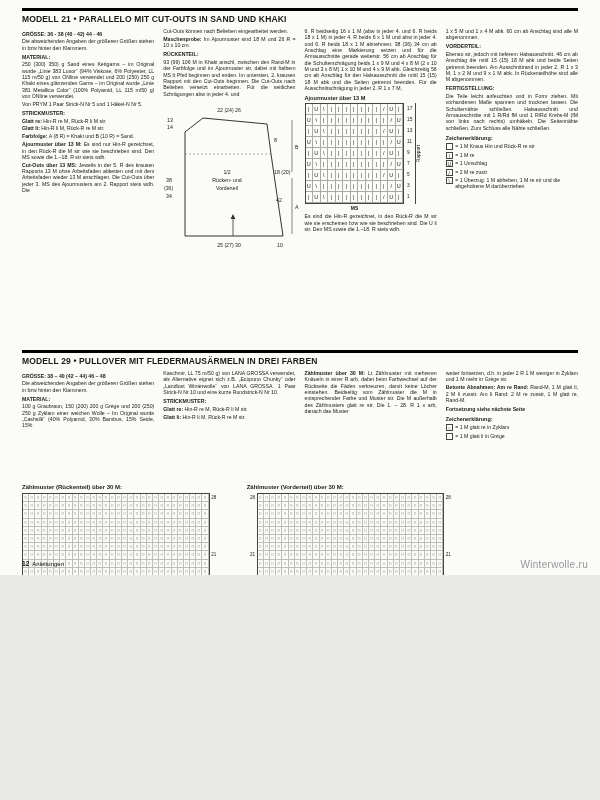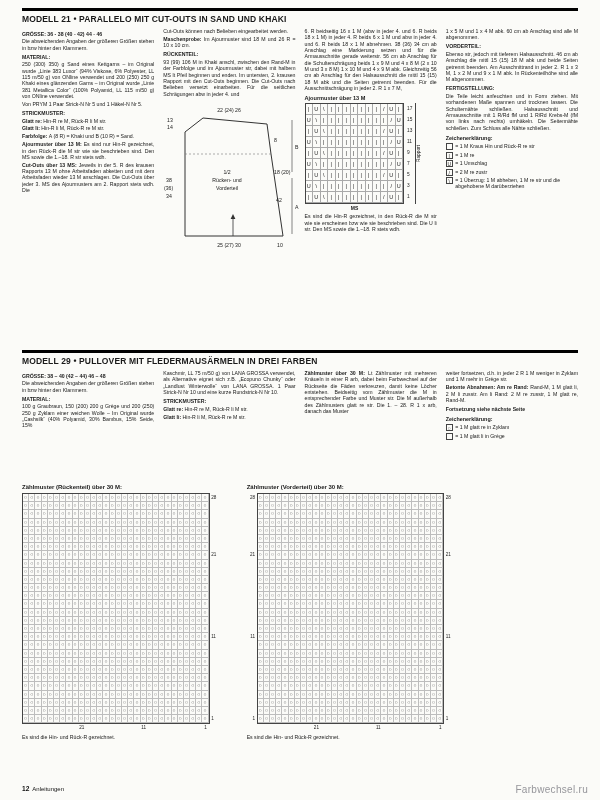--- a/index.html
+++ b/index.html
@@ -1,17 +1,17 @@
 <!DOCTYPE html>
 <html><head>
 <meta charset="utf-8">
 <style>
   html,body{margin:0;padding:0}
   body{background:#e9e9e5;display:flex;justify-content:center;font-family:"Liberation Sans",sans-serif}
-  .page{position:relative;width:600px;height:800px;background:#fbfbf8;padding:8px 22px;box-sizing:border-box;overflow:hidden;color:#1a1a1a}
+  .page{position:relative;width:600px;height:575px;background:#fbfbf8;padding:8px 22px;box-sizing:border-box;overflow:hidden;color:#1a1a1a}
   .model-header{border-top:3px solid #000;padding-top:3px;margin-bottom:4px}
   .model-title{font-size:8.5px;font-weight:bold;margin:0;letter-spacing:.15px}
   .cols{display:flex;gap:9px}
   .col{flex:1 1 0;min-width:0}
   .m21-cols{height:314px;overflow:hidden;margin-bottom:8px}
   .m22-cols{height:106px;overflow:hidden}
   .blk{font-size:5.2px;line-height:6.35px;text-align:justify;margin:0 0 1.5px 0}
   .blk.h{font-weight:bold;margin-top:2.5px;text-align:left}
   .lead{font-weight:bold}
   
@@ -2195,15 +2195,15 @@
             <div class="zbnum">1</div>
           </div>
         <div class="znote">Es sind die Hin- und Rück-R gezeichnet.</div>
       </div>
     </div>
   </section>
 
   <div class="footer">
     <span class="pagenum">12</span><span class="pagelabel">Anleitungen</span>
   </div>
-  <div class="watermark">Farbwechsel.ru</div>
+  <div class="watermark">Winterwolle.ru</div>
 
 </div>
 
 </body></html>

